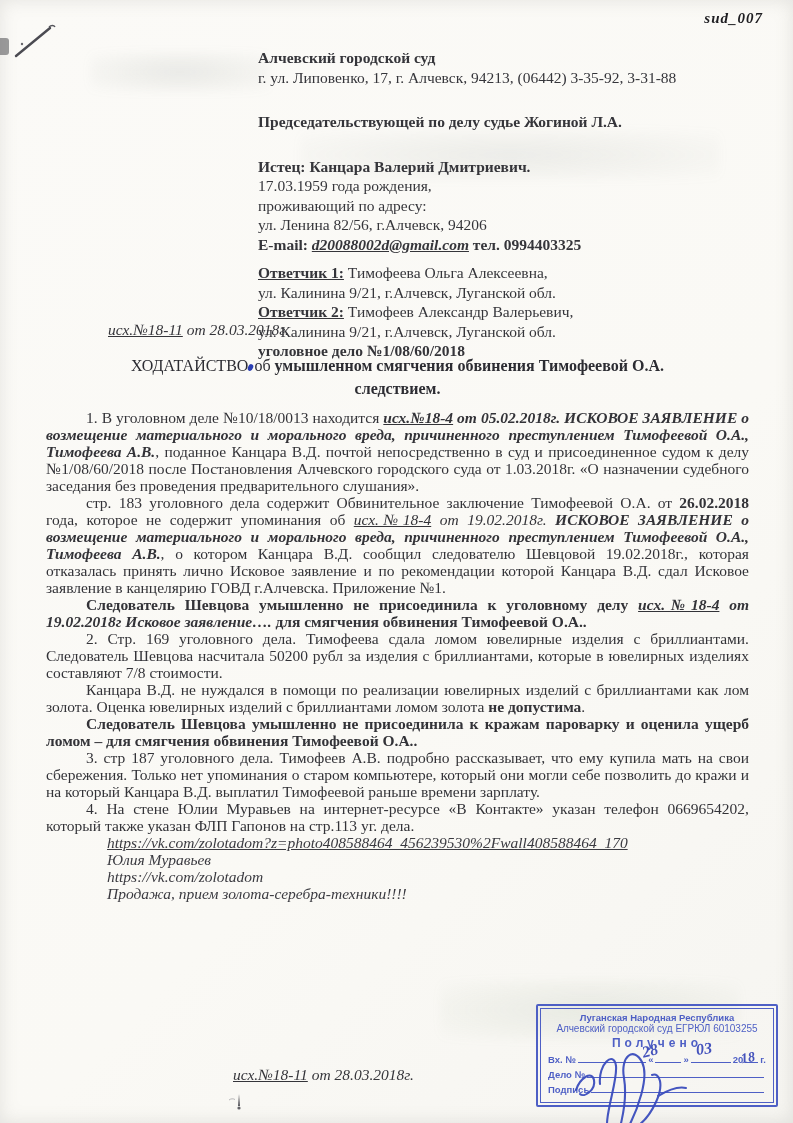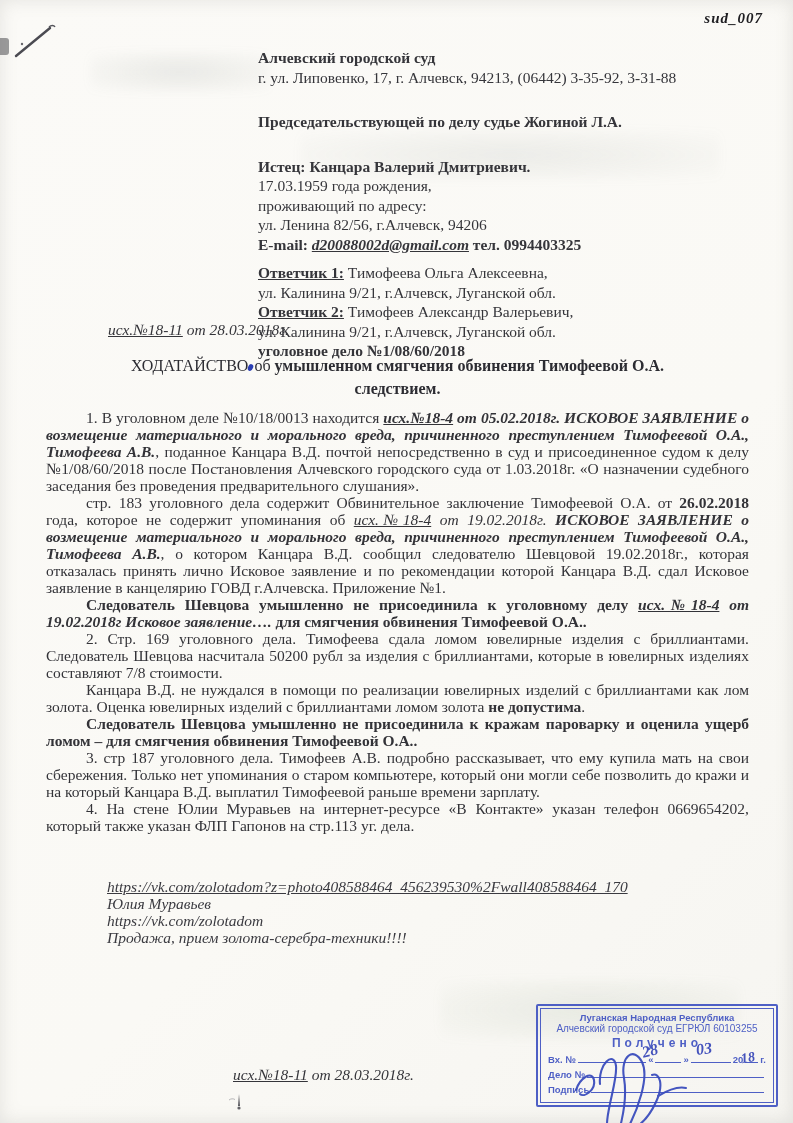--- a/index.html
+++ b/index.html
@@ -10,21 +10,21 @@
     margin:0 auto;
     background:linear-gradient(135deg,#fbfaf7 0%,#faf9f5 60%,#f6f5f1 100%);
     font-family:"Liberation Serif",serif;
     color:#35353a;
     overflow:hidden;
     box-shadow:inset 0 0 18px rgba(120,120,115,.18);
   }
   .b{font-weight:bold;}
   .i{font-style:italic;}
   .bi{font-weight:bold;font-style:italic;}
-  .u{text-decoration:underline;margin-top:44px;}
+  .u{text-decoration:underline;}
   .smudge{position:absolute;filter:blur(4px);pointer-events:none;}
 
   .filename{position:absolute;top:10px;right:30px;font-weight:bold;font-style:italic;font-size:15px;color:#1e1e22;letter-spacing:1px;}
 
   .penmark{position:absolute;left:8px;top:18px;}
   .edgeblob{position:absolute;left:0;top:38px;width:9px;height:17px;background:#4c4c50;opacity:.55;border-radius:0 3px 3px 0;}
 
   .header-block{position:absolute;left:258px;top:48px;font-size:15.5px;line-height:19.5px;width:500px;}
   .hb-gap{margin-top:25px;}
   .hb-gap-sm{margin-top:9px;}

